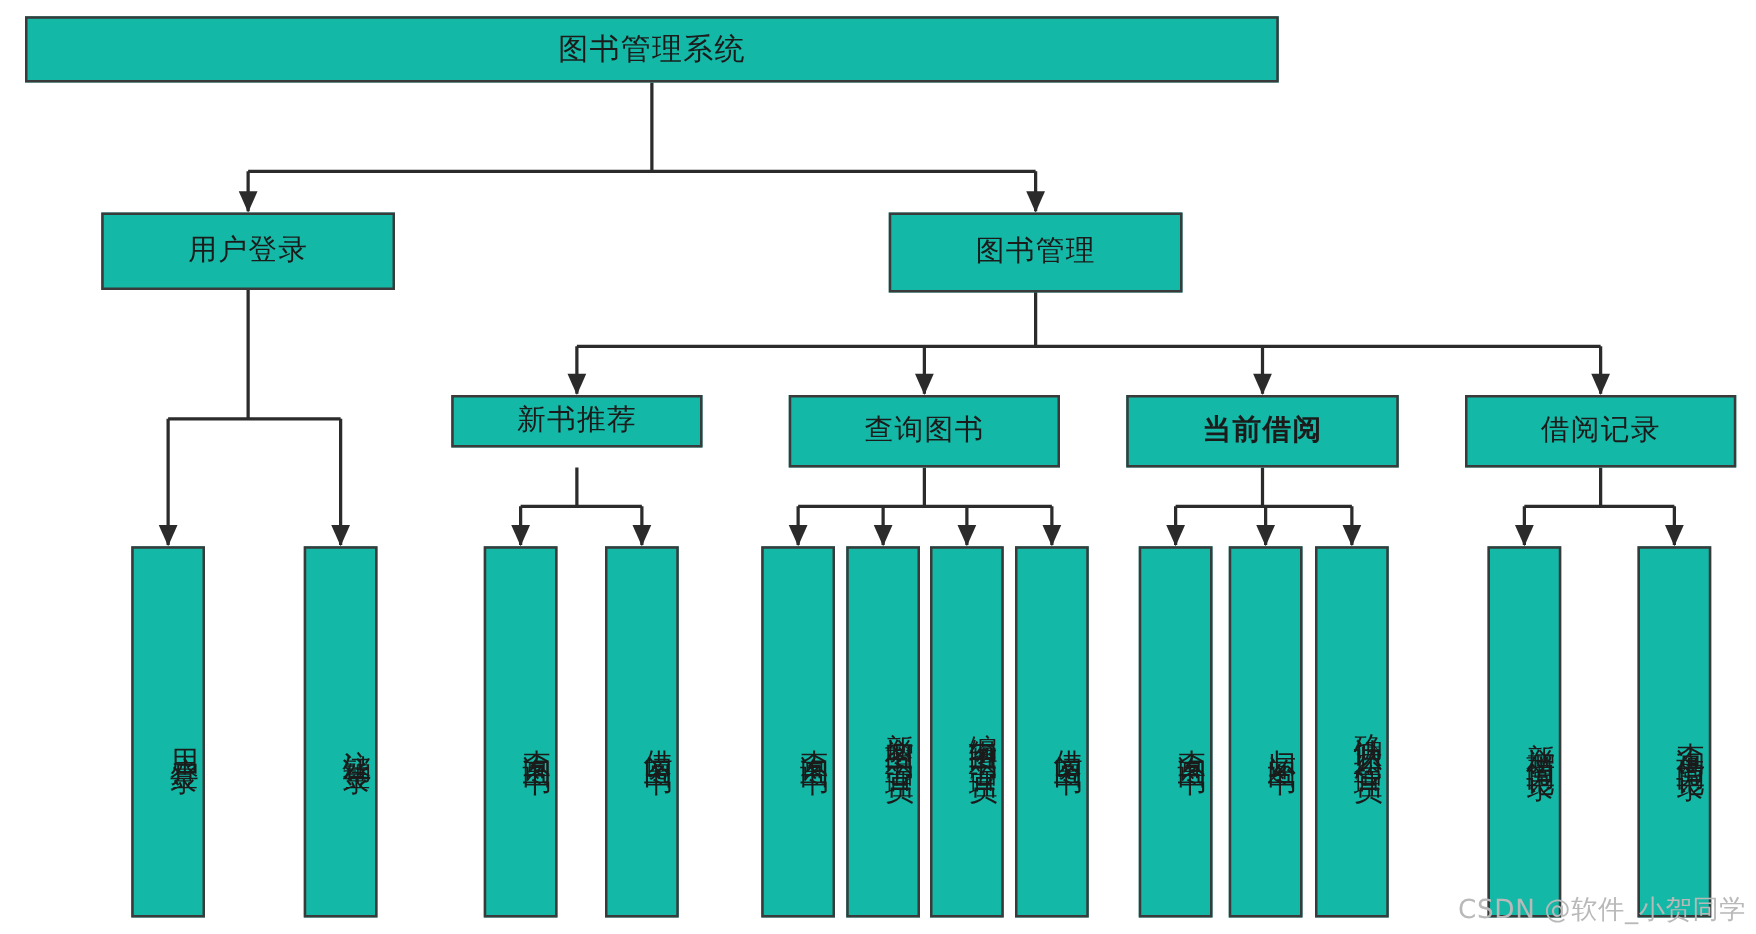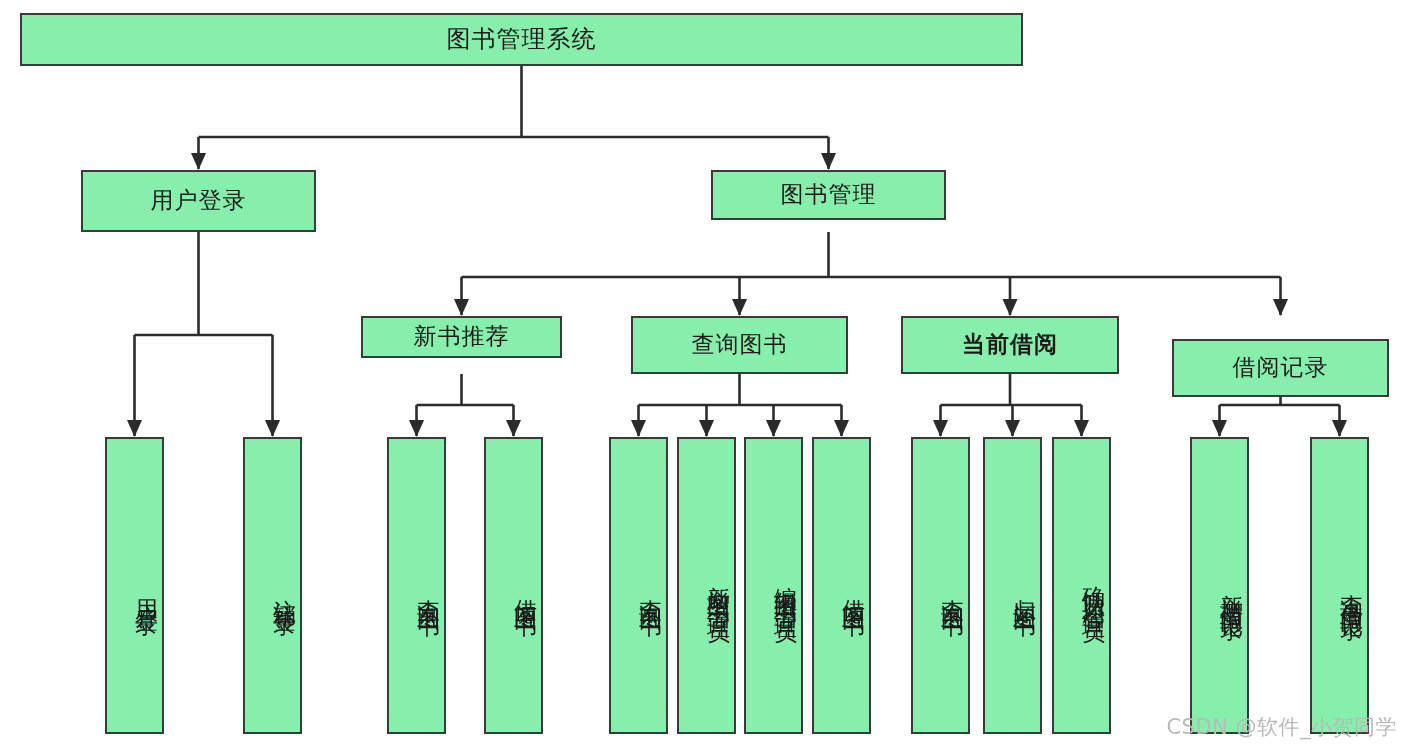--- a/index.html
+++ b/index.html
@@ -1,19 +1,19 @@
 <!DOCTYPE html>
 <html><head>
 <meta charset="utf-8">
 <style>
   html,body{margin:0;padding:0;background:#ffffff;}
   body{width:1405px;height:747px;font-family:"DejaVu Sans","Liberation Sans",sans-serif;}
   #stage{position:relative;width:1405px;height:747px;overflow:hidden;background:#fff;}
   svg#wires{position:absolute;left:0;top:0;width:1405px;height:747px;}
-  .node{position:absolute;box-sizing:border-box;background:#86efac;border:2.5px solid #3a3a3a;
+  .node{position:absolute;box-sizing:border-box;background:#14b8a6;border:2.5px solid #3a3a3a;
         display:flex;align-items:center;justify-content:center;color:#1b1b1b;}
   .node.h{font-size:23px;letter-spacing:1px;line-height:1.1;}
   .node.v{writing-mode:vertical-rl;text-orientation:upright;font-size:23px;
           line-height:1.35;letter-spacing:5px;align-items:flex-start;justify-content:center;
           padding-top:10px;}
   .node.root{font-size:24px;}
   .wm{position:absolute;right:8px;bottom:6px;font-size:21px;color:#b9b9b9;
       letter-spacing:.5px;white-space:nowrap;}
 </style>
 </head>
@@ -74,33 +74,33 @@
       <line x1="1339.5" y1="405" x2="1339.5" y2="436" stroke="#2b2b2b" stroke-width="2.6"></line>
       <polygon points="1332,420 1347,420 1339.5,437" fill="#2b2b2b"></polygon>
     </svg>
   <div id="nodes">
       <div class="node h root" style="left: 20px; top: 13px; width: 1003px; height: 53px; border-color: rgb(58, 58, 58); color: rgb(27, 27, 27);">
         <span>图书管理系统</span>
       </div>
       <div class="node h" style="left: 81px; top: 170px; width: 235px; height: 62px; border-color: rgb(58, 58, 58); color: rgb(27, 27, 27);">
         <span>用户登录</span>
       </div>
-      <div class="node h" style="left: 711px; top: 170px; width: 235px; height: 50px; border-color: rgb(58, 58, 58); color: rgb(27, 27, 27);">
+      <div class="node h" style="left: 711px; top: 170px; width: 235px; height: 64px; border-color: rgb(58, 58, 58); color: rgb(27, 27, 27);">
         <span>图书管理</span>
       </div>
       <div class="node h" style="left: 361px; top: 316px; width: 201px; height: 42px; border-color: rgb(58, 58, 58); color: rgb(27, 27, 27);">
         <span>新书推荐</span>
       </div>
       <div class="node h" style="left: 631px; top: 316px; width: 217px; height: 58px; border-color: rgb(58, 58, 58); color: rgb(27, 27, 27);">
         <span>查询图书</span>
       </div>
       <div class="node h" style="left: 901px; top: 316px; width: 218px; height: 58px; border-color: rgb(58, 58, 58); color: rgb(27, 27, 27); font-weight: bold;">
         <span>当前借阅</span>
       </div>
-      <div class="node h" style="left: 1172px; top: 316px; width: 217px; height: 58px; border-color: rgb(58, 58, 58); color: rgb(27, 27, 27); margin-top: 23px;">
+      <div class="node h" style="left: 1172px; top: 316px; width: 217px; height: 58px; border-color: rgb(58, 58, 58); color: rgb(27, 27, 27);">
         <span>借阅记录</span>
       </div>
       <div class="node v" style="left: 105px; top: 437px; width: 59px; height: 297px; border-color: rgb(58, 58, 58); color: rgb(27, 27, 27);">
         <span>用户登录</span>
       </div>
       <div class="node v" style="left: 243px; top: 437px; width: 59px; height: 297px; border-color: rgb(58, 58, 58); color: rgb(27, 27, 27);">
         <span>注销登录</span>
       </div>
       <div class="node v" style="left: 387px; top: 437px; width: 59px; height: 297px; border-color: rgb(58, 58, 58); color: rgb(27, 27, 27);">
         <span>查询图书</span>

